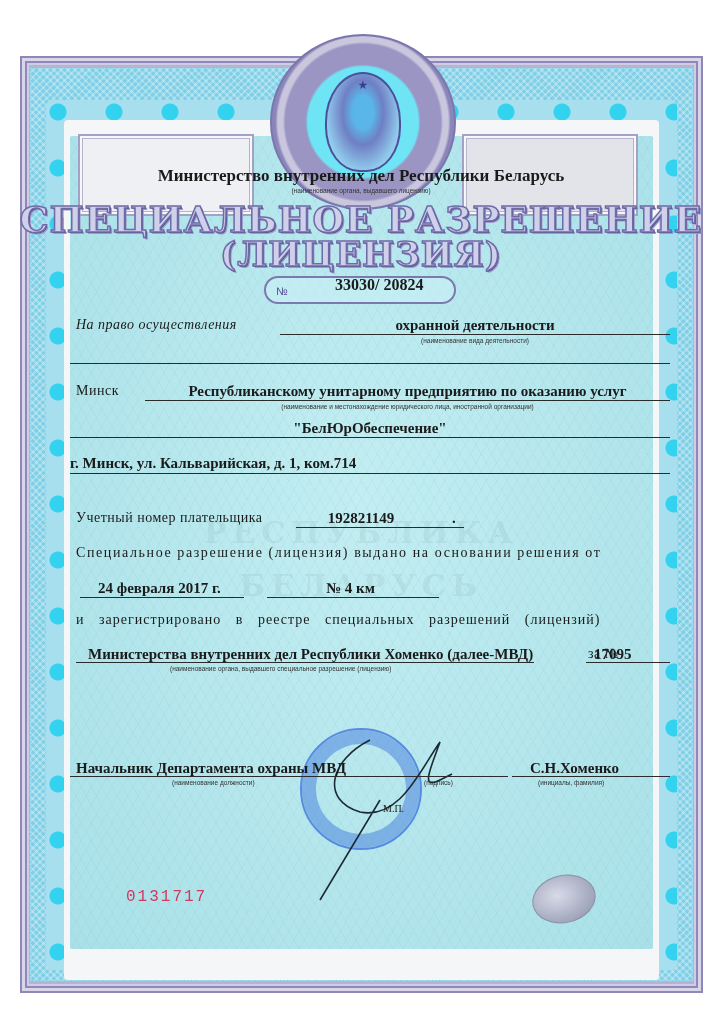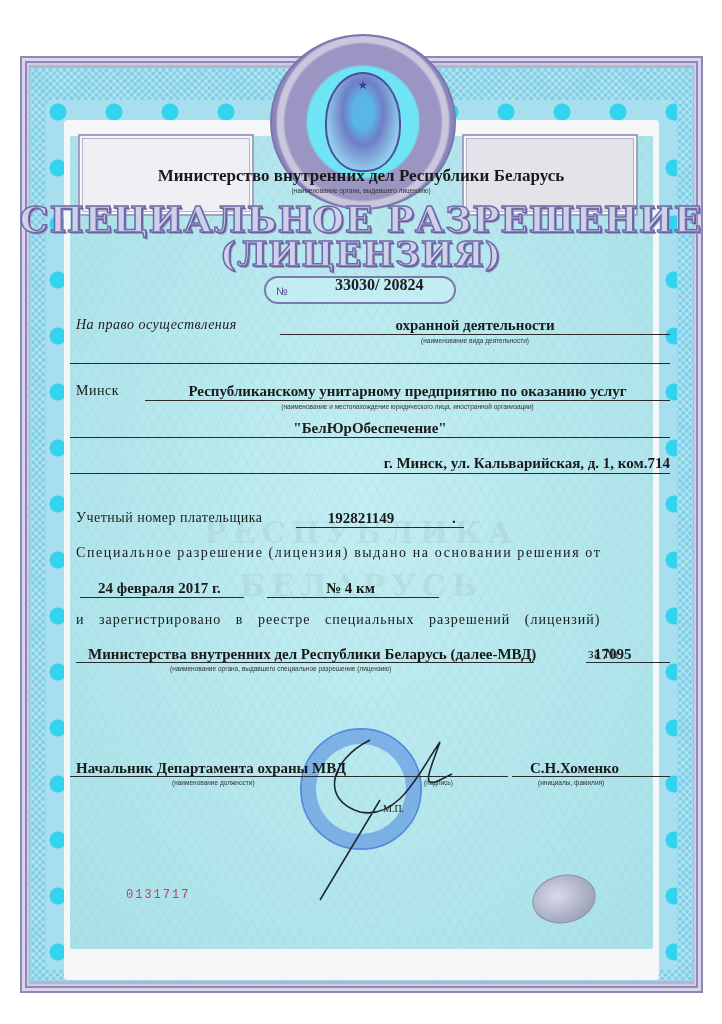--- a/index.html
+++ b/index.html
@@ -104,21 +104,21 @@
 
   
   .stamp {
     position: absolute; left: 300px; top: 728px; width: 122px; height: 122px;
     border-radius: 50%;
     border: 2px solid rgba(56,110,220,0.75);
     box-shadow: inset 0 0 0 12px rgba(255,255,255,0), inset 0 0 0 14px rgba(56,110,220,0.45);
   }
   .signature { position: absolute; left: 0; top: 0; width: 722px; height: 1024px; pointer-events: none; }
 
-  .serial { position: absolute; left: 126px; top: 888px; font-family: "Liberation Mono", monospace; font-size: 12px; color: #d03a5c; letter-spacing: 2px; }
+  .serial { position: absolute; left: 126px; top: 888px; font-family: "Liberation Mono", monospace; font-size: 16px; color: #d03a5c; letter-spacing: 2px; }
   .hologram {
     position: absolute; left: 532px; top: 875px; width: 64px; height: 48px;
     border-radius: 50%;
     background: radial-gradient(ellipse at 40% 40%, #d7dbe8 0%, #a9adc2 60%, #8d92aa 100%);
     border: 1px solid #8d8ea6;
     transform: rotate(-12deg);
   }
 </style>
 </head>
 <body>
@@ -155,37 +155,37 @@
 <div class="line" style="left:280px; top:334px; width:390px;"></div>
 <div class="t caption" style="left:280px; width:390px; text-align:center; top:337px;">(наименование вида деятельности)</div>
 <div class="line" style="left:70px; top:363px; width:600px;"></div>
 
 <div class="t label" style="left:76px; top:383px;">Минск</div>
 <div class="t bold" style="left:145px; width:525px; text-align:center; top:383px;">Республиканскому унитарному предприятию по оказанию услуг</div>
 <div class="line" style="left:145px; top:400px; width:525px;"></div>
 <div class="t caption" style="left:145px; width:525px; text-align:center; top:403px;">(наименование и местонахождение юридического лица, иностранной организации)</div>
 <div class="t bold" style="left:70px; width:600px; text-align:center; top:420px;">"БелЮрОбеспечение"</div>
 <div class="line" style="left:70px; top:437px; width:600px;"></div>
-<div class="t bold" style="left:70px; width:600px; text-align:right; top:455px;">г. Минск, ул. Кальварийская, д. 1, ком.714</div>
+<div class="t bold" style="left:70px; width:600px; text-align:left; top:455px;">г. Минск, ул. Кальварийская, д. 1, ком.714</div>
 <div class="line" style="left:70px; top:473px; width:600px;"></div>
 
 <div class="t label" style="left:76px; top:510px;">Учетный номер плательщика</div>
 <div class="t bold" style="left:296px; width:130px; text-align:center; top:510px;">192821149</div>
 <div class="t bold" style="left:452px; top:510px;">.</div>
 <div class="line" style="left:296px; top:527px; width:168px;"></div>
 
 <div class="t label" style="left:76px; top:545px; letter-spacing:1.6px;">Специальное разрешение (лицензия) выдано на основании решения от</div>
 <div class="t bold" style="left:98px; top:580px;">24 февраля 2017 г.</div>
 <div class="line" style="left:80px; top:597px; width:164px;"></div>
 <div class="t bold" style="left:326px; top:580px;">№ 4 км</div>
 <div class="line" style="left:267px; top:597px; width:172px;"></div>
 
 <div class="t label" style="left:76px; top:612px; word-spacing:10px; letter-spacing:1px;">и зарегистрировано в реестре специальных разрешений (лицензий)</div>
 
-<div class="t bold" style="left:88px; top:646px;">Министерства внутренних дел Республики Беларусь (далее-МВД)</div>
+<div class="t bold" style="left:88px; top:646px;">Министерства внутренних дел Республики Хоменко (далее-МВД)</div>
 <div class="line" style="left:76px; top:662px; width:458px;"></div>
 <div class="t label" style="left:552px; top:646px;margin-left:36px;">за №</div>
 <div class="t bold" style="left:594px; top:646px;">17095</div>
 <div class="line" style="left:586px; top:662px; width:84px;"></div>
 <div class="t caption" style="left:170px; top:665px;">(наименование органа, выдавшего специальное разрешение (лицензию)</div>
 
 <div class="stamp"></div>
 <svg class="signature" viewBox="0 0 722 1024">
   <path d="M370 740 C 330 760, 320 800, 360 812 C 400 820, 420 770, 440 742 C 430 770, 420 790, 440 780 L 452 774 M 380 800 L 320 900" fill="none" stroke="#1c2a34" stroke-width="1.6"></path>
 </svg>

